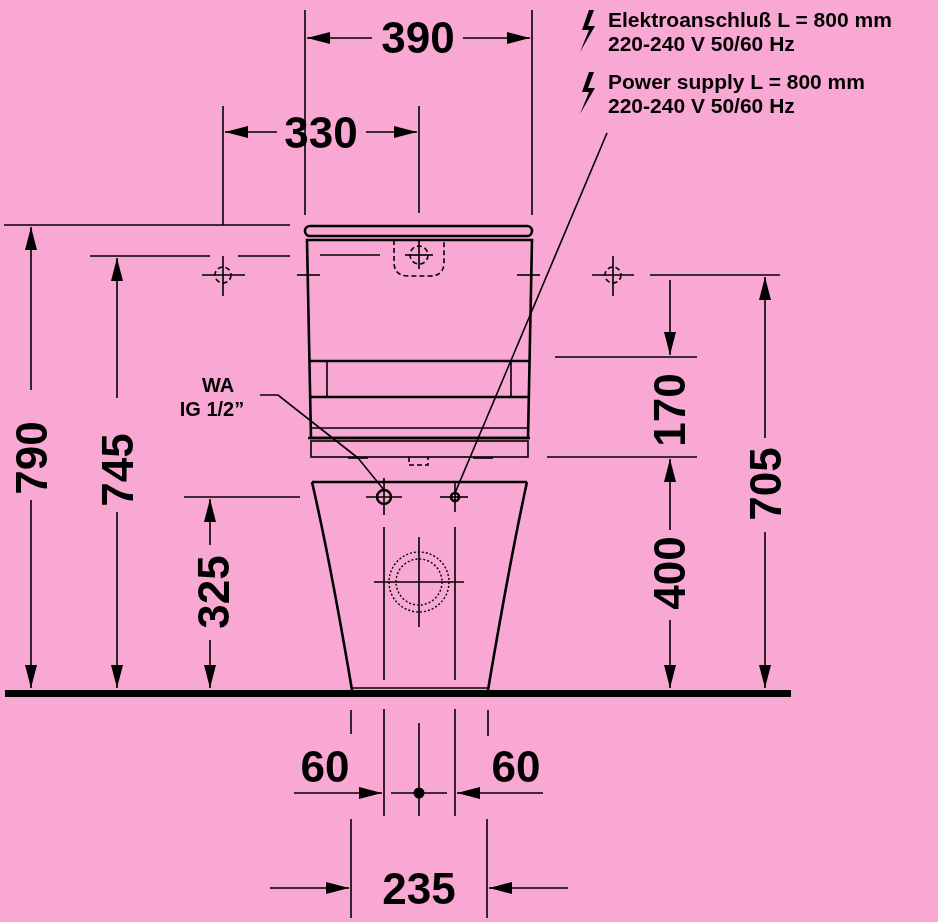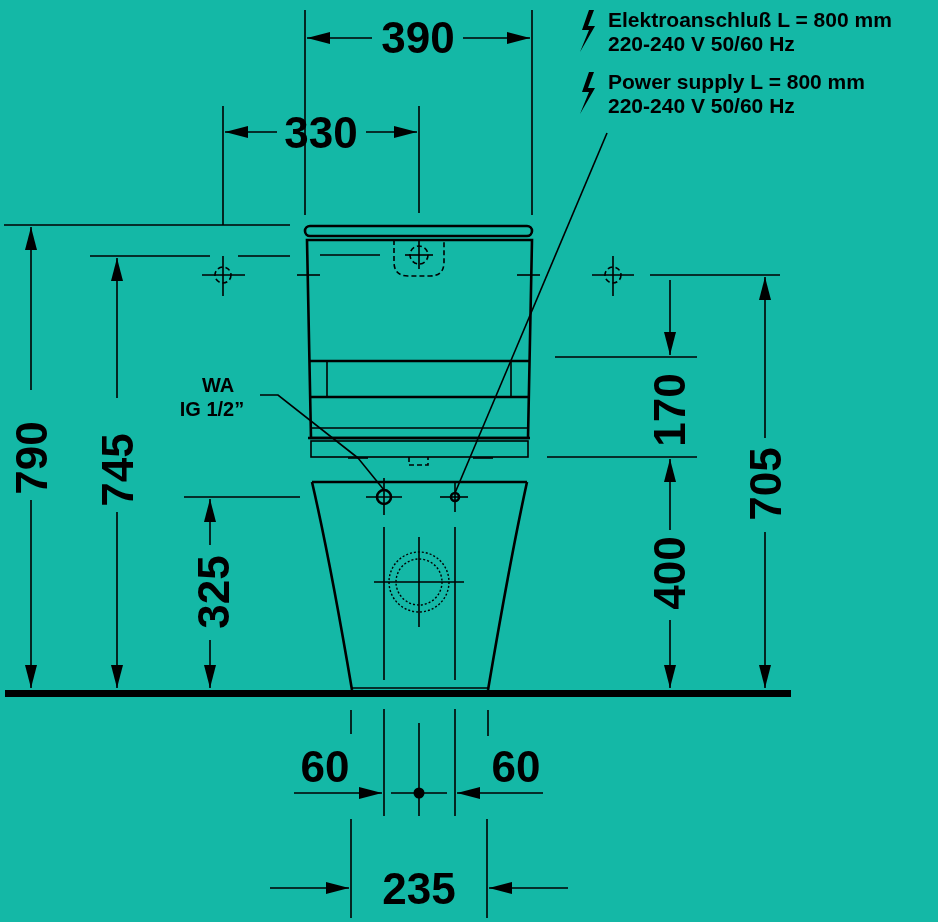--- a/index.html
+++ b/index.html
@@ -1,16 +1,16 @@
 <!DOCTYPE html>
 <html><head>
 <meta charset="utf-8">
 <style>
   html,body{margin:0;padding:0;background:#ffffff;}
-  #canvas{position:relative;width:938px;height:922px;overflow:hidden;background:#14b8a6;text-align:right;}
+  #canvas{position:relative;width:938px;height:922px;overflow:hidden;background:#f9a8d4;text-align:right;}
   svg{position:absolute;left:0;top:0;}
   .dim{font-family:"Liberation Sans",sans-serif;font-weight:bold;font-size:44px;fill:#000;}
   .note{font-family:"Liberation Sans",sans-serif;font-weight:bold;font-size:21px;fill:#000;}
   .lbl{font-family:"Liberation Sans",sans-serif;font-weight:bold;font-size:20px;fill:#000;}
   .ln{stroke:#000;stroke-width:1.6;fill:none;}
   .thick{stroke:#000;stroke-width:2.6;fill:none;}
   .dash{stroke:#000;stroke-width:1.6;fill:none;stroke-dasharray:5 3;}
   .dot{stroke:#000;stroke-width:1.4;fill:none;stroke-dasharray:2 2;}
   .arr{fill:#000;}
 </style>

